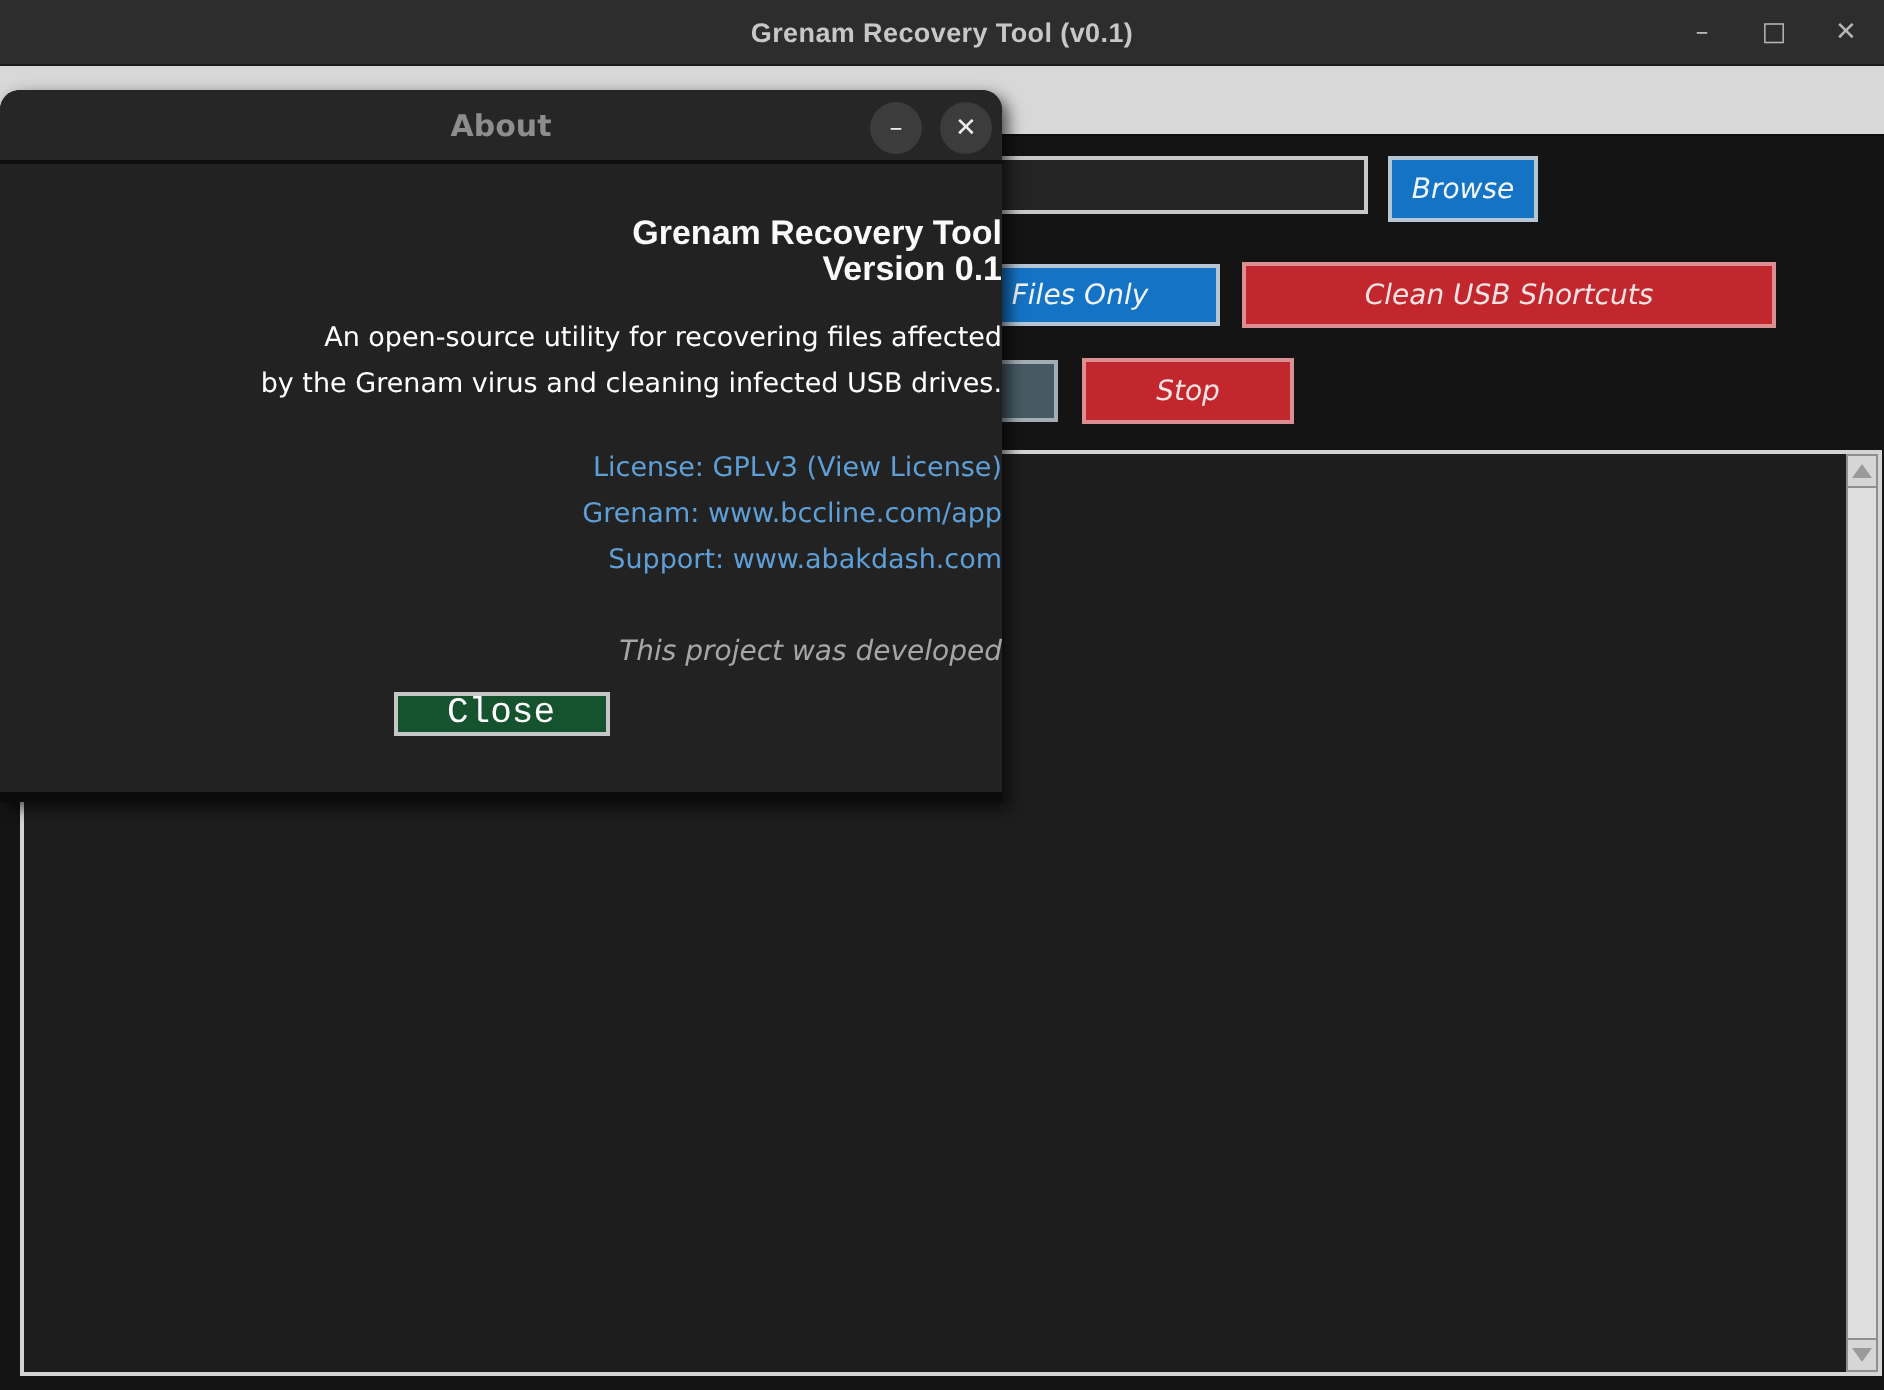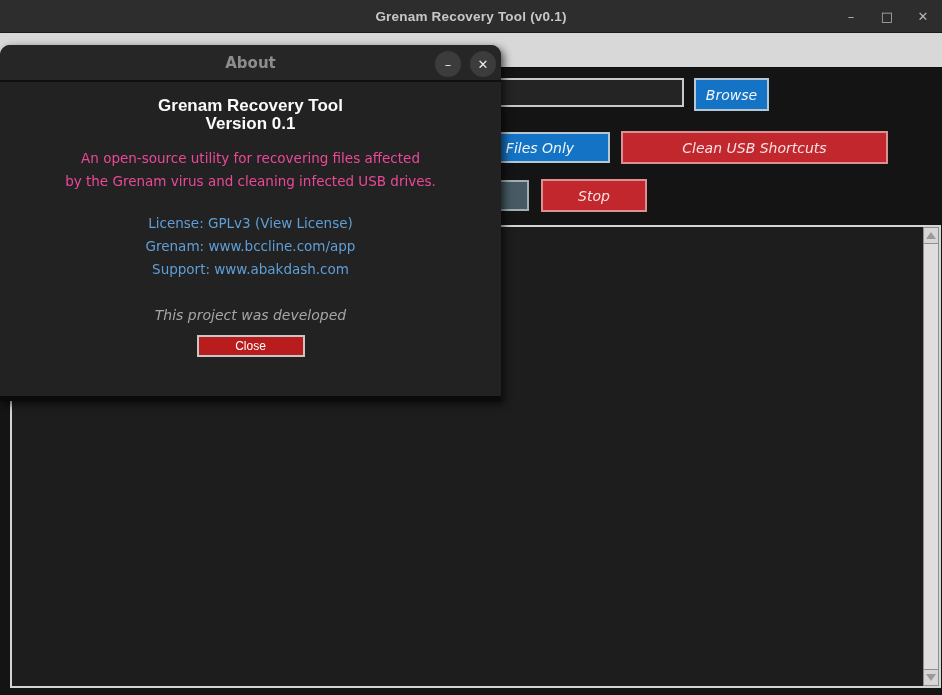--- a/index.html
+++ b/index.html
@@ -87,37 +87,37 @@
     display:flex; align-items:center; justify-content:center;
   }
   .dlg-title { font-weight:bold; font-size:15px; color:#8f8d8b; }
   .dlg-btn {
     position:absolute; top:6px; width:26px; height:26px; border-radius:50%;
     background:#3d3c3c; color:#ececec; display:flex; align-items:center; justify-content:center;
     font-size:13px; cursor:pointer;
   }
   #dlg-min { left:435px; }
   #dlg-close-x { left:470px; }
-  .dlg-body { padding-top:15px; text-align:center; }
+  .dlg-body { padding-top:26px; text-align:right; }
   .dlg-heading {
     font-family:"Liberation Sans", sans-serif; font-weight:bold;
     font-size:17px; line-height:18px; color:#fafafa;
   }
-  .dlg-desc { margin-top:14px; font-size:13.5px; line-height:22.5px; color:#ec4899; }
+  .dlg-desc { margin-top:14px; font-size:13.5px; line-height:22.5px; color:#ffffff; }
   .dlg-links { margin-top:20px; }
   .dlg-link {
     display:block; font-size:13.5px; line-height:23px; color:#5e9fd8;
     text-decoration:none; cursor:pointer;
   }
   .dlg-credit { margin-top:24px; font-style:italic; font-size:14px; line-height:21px; color:#a8a6a4; }
   .dlg-close-btn {
     margin:9px auto 0 auto; width:108px; height:22px;
-    background:#b91c1c; border:2px solid #c6c6c6; color:#fff;
-    font-size:12px; display:flex; align-items:center; justify-content:center;
-    cursor:pointer; font-family:Liberation Sans, sans-serif;
+    background:#14532d; border:2px solid #c6c6c6; color:#fff;
+    font-size:18px; display:flex; align-items:center; justify-content:center;
+    cursor:pointer; font-family:Liberation Mono, monospace;
   }
 </style>
 </head>
 <body>
 
 <div class="titlebar">
   <span class="titlebar-title">Grenam Recovery Tool (v0.1)</span>
   <div class="win-controls">
     <span class="win-ctrl">–</span>
     <span class="win-ctrl">□</span>

